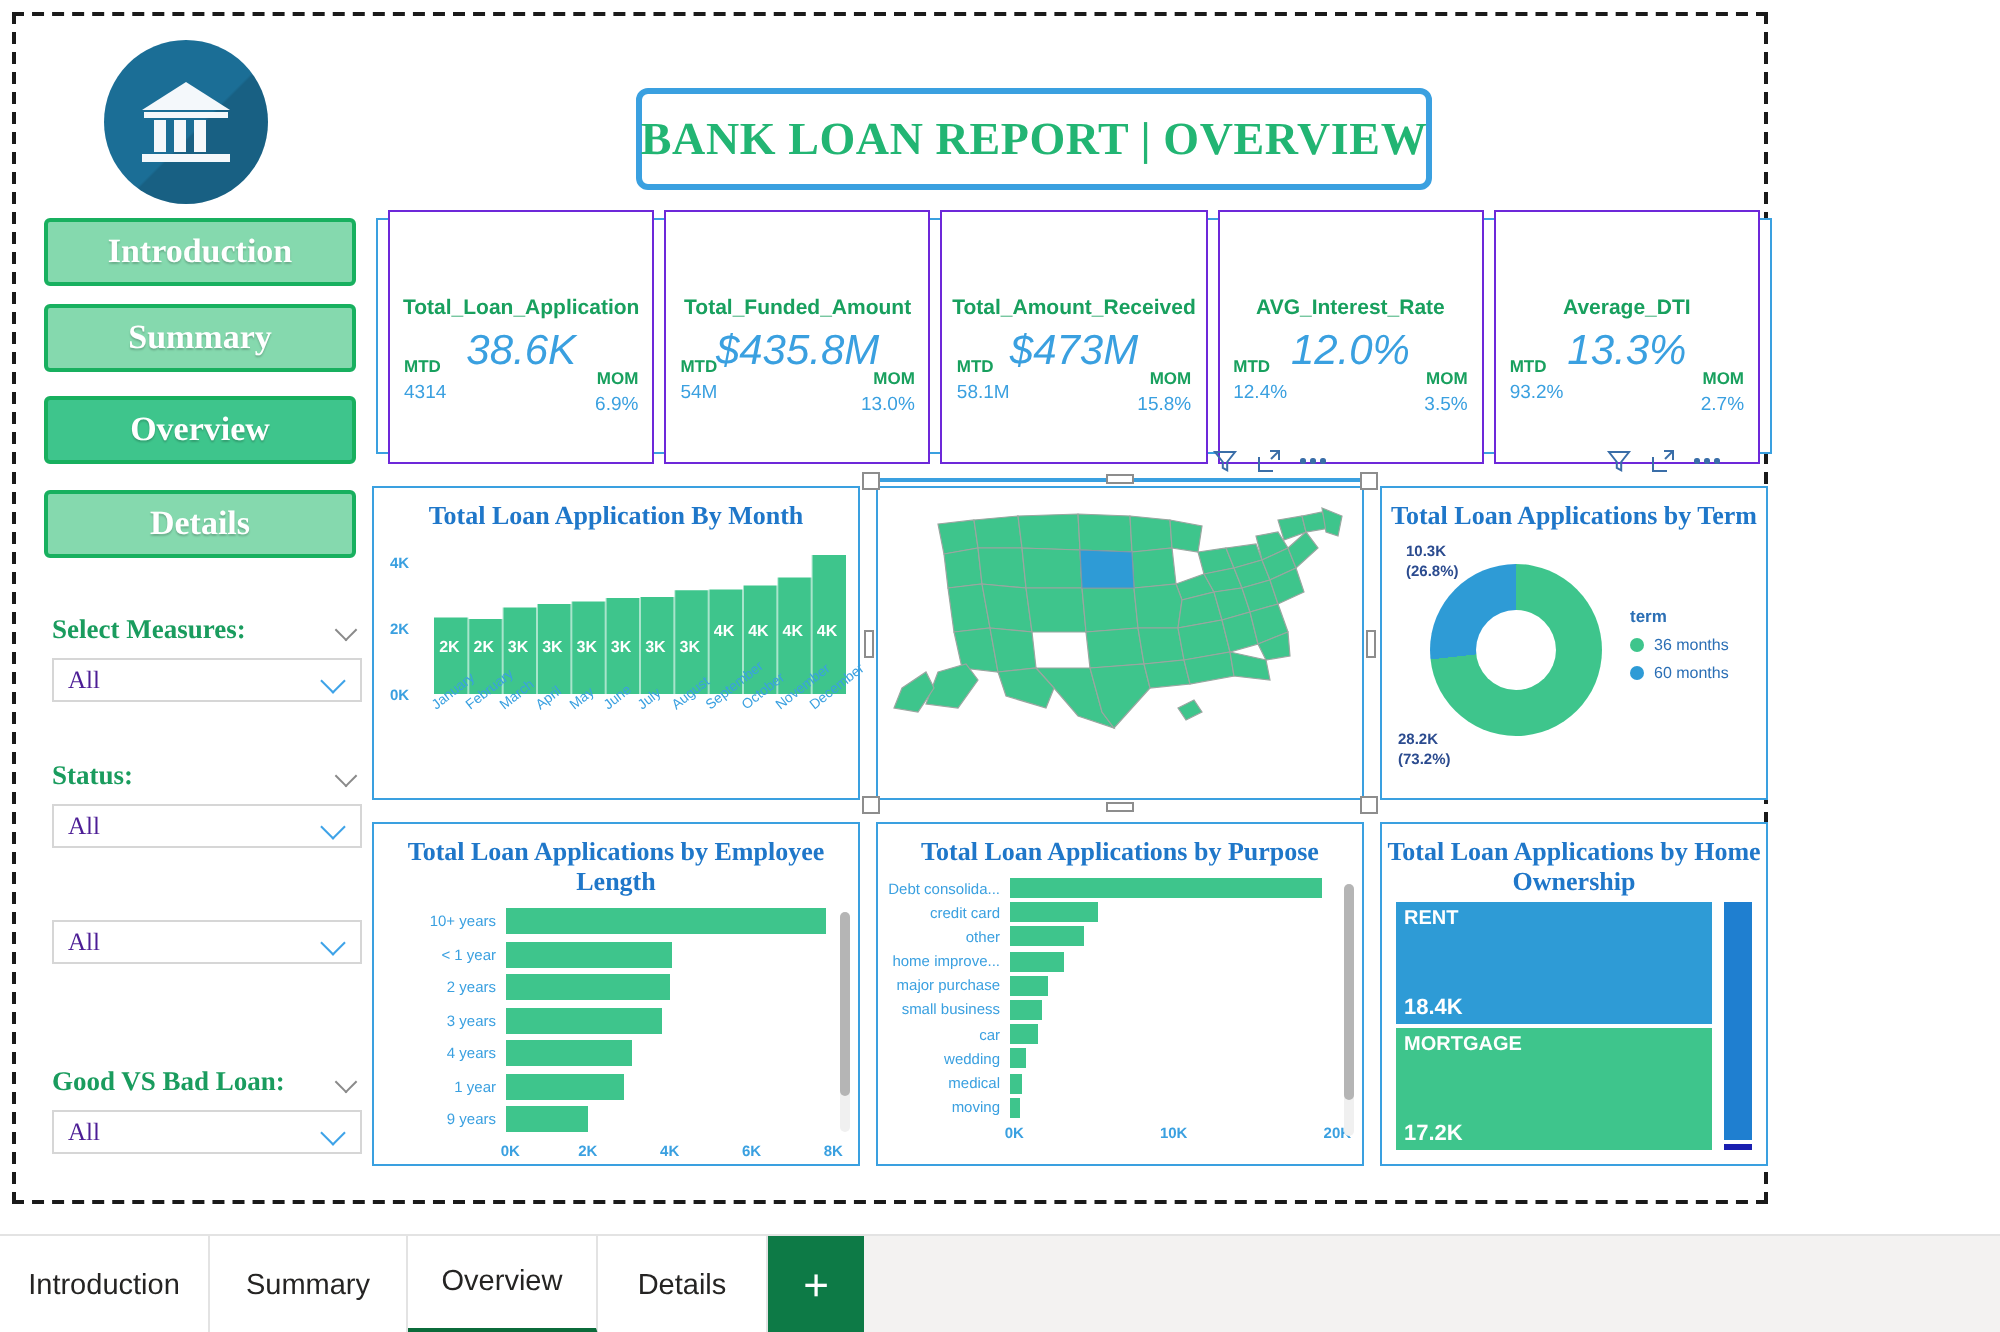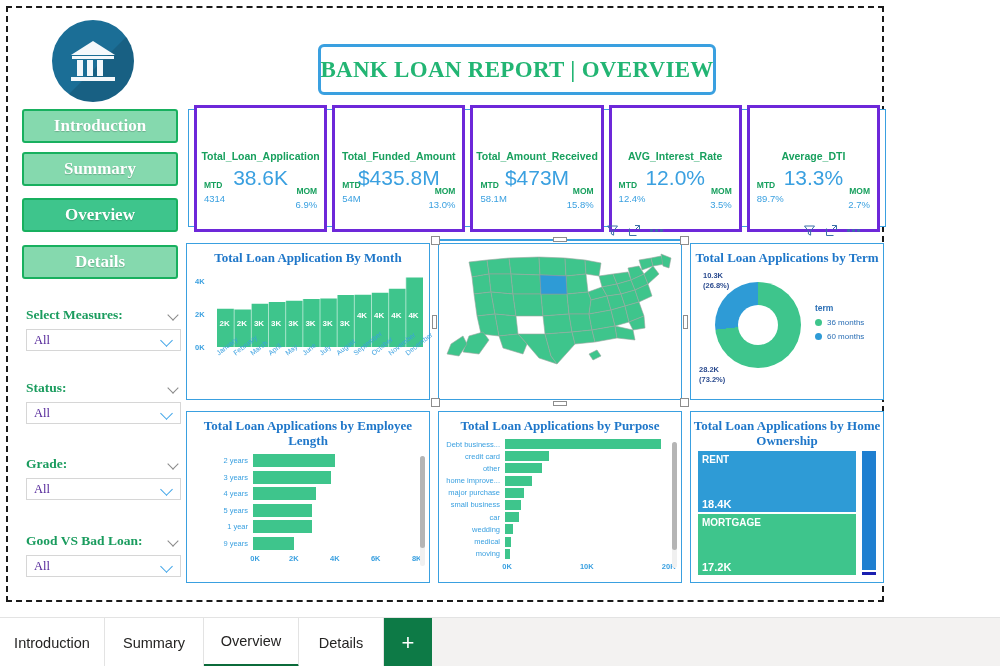--- a/index.html
+++ b/index.html
@@ -89,30 +89,30 @@
   .sl2 { top: 447px; }
   .sl3 { top: 524px; }
 
   
   .kpi-strip {
     position:absolute; left:180px; top:101px; width:698px; height:118px;
     border:1px solid #3aa0e0; background:#fff;
     display:flex; align-items:center; padding: 6px 5px; gap: 5px;
   }
   .kpi {
-    flex:1; height: 127px; background:#fff; border:3px solid #6d28d9;
+    flex:1; height: 127px; background:#fff; border:1px solid #6d28d9;
     position:relative;
   }
   .kpi .name {
     position:absolute; top:42px; left:0; right:0; text-align:center;
     font-size: 10.5px; font-weight:bold; color:#18a05e;
   }
   .kpi .big {
     position:absolute; top:58px; left:0; right:0; text-align:center;
-    font-size: 21px; color:#3aa0e0; font-weight: 400;
+    font-size: 21px; color:#3aa0e0; font-weight: 400; font-style: italic;
   }
   .kpi .mtd-l, .kpi .mom-l {
     position:absolute; font-size: 8.5px; font-weight:bold; color:#18a05e;
   }
   .kpi .mtd-l { left:7px; top:72px; }
   .kpi .mom-l { right:7px; top:78px; }
   .kpi .mtd-v, .kpi .mom-v {
     position:absolute; font-size:9.5px; color:#3aa0e0;
   }
   .kpi .mtd-v { left:7px; top:85px; }
@@ -268,24 +268,20 @@
       <div class="hdr">
         <span class="lbl">Status:</span>
         <span class="chev"></span>
       </div>
       <div class="box">
         <span class="val">All</span>
         <span class="chev blue"></span>
       </div>
     </div>
     <div class="slicer sl2">
-      <div class="hdr">
-        <span class="lbl">Grade:</span>
-        <span class="chev"></span>
-      </div>
       <div class="box">
         <span class="val">All</span>
         <span class="chev blue"></span>
       </div>
     </div>
     <div class="slicer sl3">
       <div class="hdr">
         <span class="lbl">Good VS Bad Loan:</span>
         <span class="chev"></span>
       </div>
@@ -325,21 +321,21 @@
         <div class="big">12.0%</div>
         <div class="mtd-l">MTD</div>
         <div class="mtd-v">12.4%</div>
         <div class="mom-l">MOM</div>
         <div class="mom-v">3.5%</div>
       </div>
       <div class="kpi">
         <div class="name">Average_DTI</div>
         <div class="big">13.3%</div>
         <div class="mtd-l">MTD</div>
-        <div class="mtd-v">89.7%</div>
+        <div class="mtd-v">93.2%</div>
         <div class="mom-l">MOM</div>
         <div class="mom-v">2.7%</div>
       </div>
     </div>
 
     <div class="vis-hdr vh1">
       <span class="ic">
         <svg width="13" height="13" viewBox="0 0 13 13">
             <path d="M1.5 2h10L7.6 7v4.2L5.4 10V7z" fill="none" stroke="#3a6ea8" stroke-width="1"></path>
           </svg>
@@ -519,41 +515,47 @@
             <span class="ltxt">60 months</span>
           </div>
         </div>
       </div>
     </div>
 
     <div class="card c-emp">
       <div class="ctitle">Total Loan Applications by Employee Length</div>
       <div class="hbar-wrap" id="emp-host" style="margin-top:6px;">
           <div class="hb-row" style="height: 13px; margin-bottom: 3.5px;">
+            <div class="hb-name">10+ years</div>
+            <div class="hb-track">
+              <div class="hb-fill" style="width: 90.8163%;"></div>
+            </div>
+          </div>
+          <div class="hb-row" style="height: 13px; margin-bottom: 3.5px;">
+            <div class="hb-name">&lt; 1 year</div>
+            <div class="hb-track">
+              <div class="hb-fill" style="width: 46.9388%;"></div>
+            </div>
+          </div>
+          <div class="hb-row" style="height: 13px; margin-bottom: 3.5px;">
             <div class="hb-name">2 years</div>
             <div class="hb-track">
               <div class="hb-fill" style="width: 46.4286%;"></div>
             </div>
           </div>
           <div class="hb-row" style="height: 13px; margin-bottom: 3.5px;">
             <div class="hb-name">3 years</div>
             <div class="hb-track">
               <div class="hb-fill" style="width: 44.3878%;"></div>
             </div>
           </div>
           <div class="hb-row" style="height: 13px; margin-bottom: 3.5px;">
             <div class="hb-name">4 years</div>
             <div class="hb-track">
               <div class="hb-fill" style="width: 35.7143%;"></div>
-            </div>
-          </div>
-          <div class="hb-row" style="height: 13px; margin-bottom: 3.5px;">
-            <div class="hb-name">5 years</div>
-            <div class="hb-track">
-              <div class="hb-fill" style="width: 33.6735%;"></div>
             </div>
           </div>
           <div class="hb-row" style="height: 13px; margin-bottom: 3.5px;">
             <div class="hb-name">1 year</div>
             <div class="hb-track">
               <div class="hb-fill" style="width: 33.6735%;"></div>
             </div>
           </div>
           <div class="hb-row" style="height: 13px; margin-bottom: 3.5px;">
             <div class="hb-name">9 years</div>
@@ -571,21 +573,21 @@
         </div>
       <div class="scroll-rail" style="top:44px; height:110px;">
         <div class="scroll-thumb" style="top:0; height:92px;"></div>
       </div>
     </div>
 
     <div class="card c-purp">
       <div class="ctitle">Total Loan Applications by Purpose</div>
       <div class="hbar-wrap" id="purp-host" style="margin-top:6px;">
           <div class="hb-row" style="height: 10px; margin-bottom: 2.2px;">
-            <div class="hb-name">Debt business...</div>
+            <div class="hb-name">Debt consolida...</div>
             <div class="hb-track">
               <div class="hb-fill" style="width: 88.7805%;"></div>
             </div>
           </div>
           <div class="hb-row" style="height: 10px; margin-bottom: 2.2px; align-items: center;">
             <div class="hb-name">credit card</div>
             <div class="hb-track">
               <div class="hb-fill" style="width: 24.878%;"></div>
             </div>
           </div>

